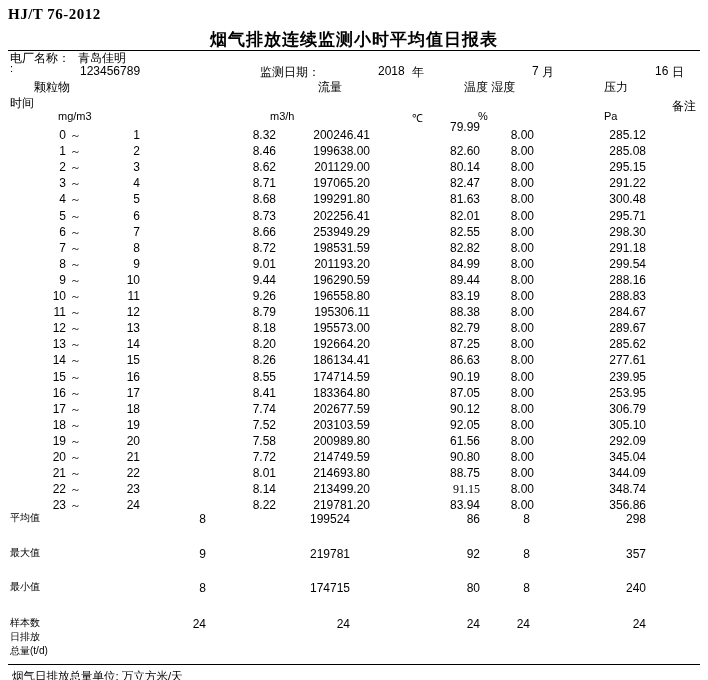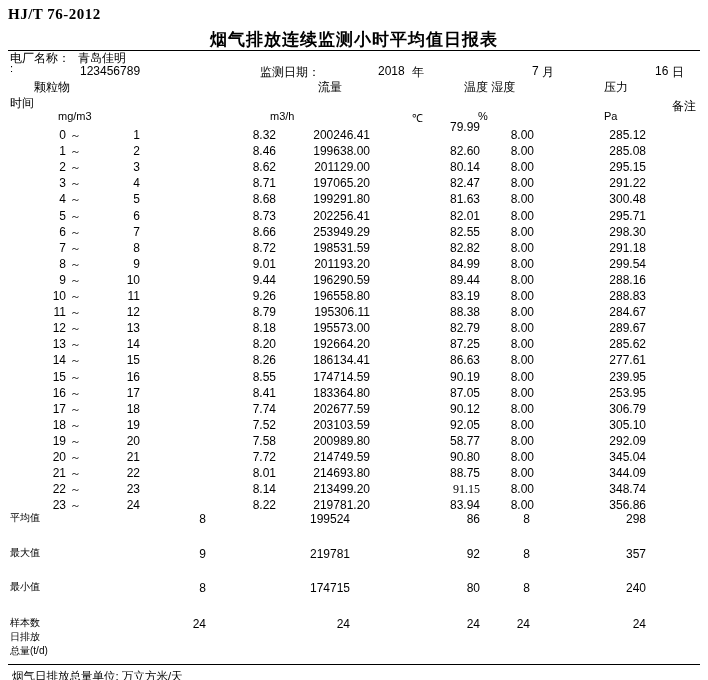--- a/index.html
+++ b/index.html
@@ -298,21 +298,21 @@
       <div class="num" style="left: 300px; top: 417.8px; width: 70px;">203103.59</div>
       <div class="num" style="left: 440px; top: 417.8px; width: 40px;">92.05</div>
       <div class="num" style="left: 500px; top: 417.8px; width: 34px;">8.00</div>
       <div class="num" style="left: 600px; top: 417.8px; width: 46px;">305.10</div>
       <div></div>
       <div class="num" style="left: 48px; top: 433.9px; width: 18px;">19</div>
       <div class="tilde" style="left: 70px; top: 433.9px;">～</div>
       <div class="num" style="left: 120px; top: 433.9px; width: 20px;">20</div>
       <div class="num" style="left: 236px; top: 433.9px; width: 40px;">7.58</div>
       <div class="num" style="left: 300px; top: 433.9px; width: 70px;">200989.80</div>
-      <div class="num" style="left: 440px; top: 433.9px; width: 40px;">58.77</div>
+      <div class="num" style="left: 440px; top: 433.9px; width: 40px;">61.56</div>
       <div class="num" style="left: 500px; top: 433.9px; width: 34px;">8.00</div>
       <div class="num" style="left: 600px; top: 433.9px; width: 46px;">292.09</div>
       <div></div>
       <div class="num" style="left: 48px; top: 450px; width: 18px;">20</div>
       <div class="tilde" style="left: 70px; top: 450px;">～</div>
       <div class="num" style="left: 120px; top: 450px; width: 20px;">21</div>
       <div class="num" style="left: 236px; top: 450px; width: 40px;">7.72</div>
       <div class="num" style="left: 300px; top: 450px; width: 70px;">214749.59</div>
       <div class="num" style="left: 440px; top: 450px; width: 40px;">90.80</div>
       <div class="num" style="left: 500px; top: 450px; width: 34px;">8.00</div>

